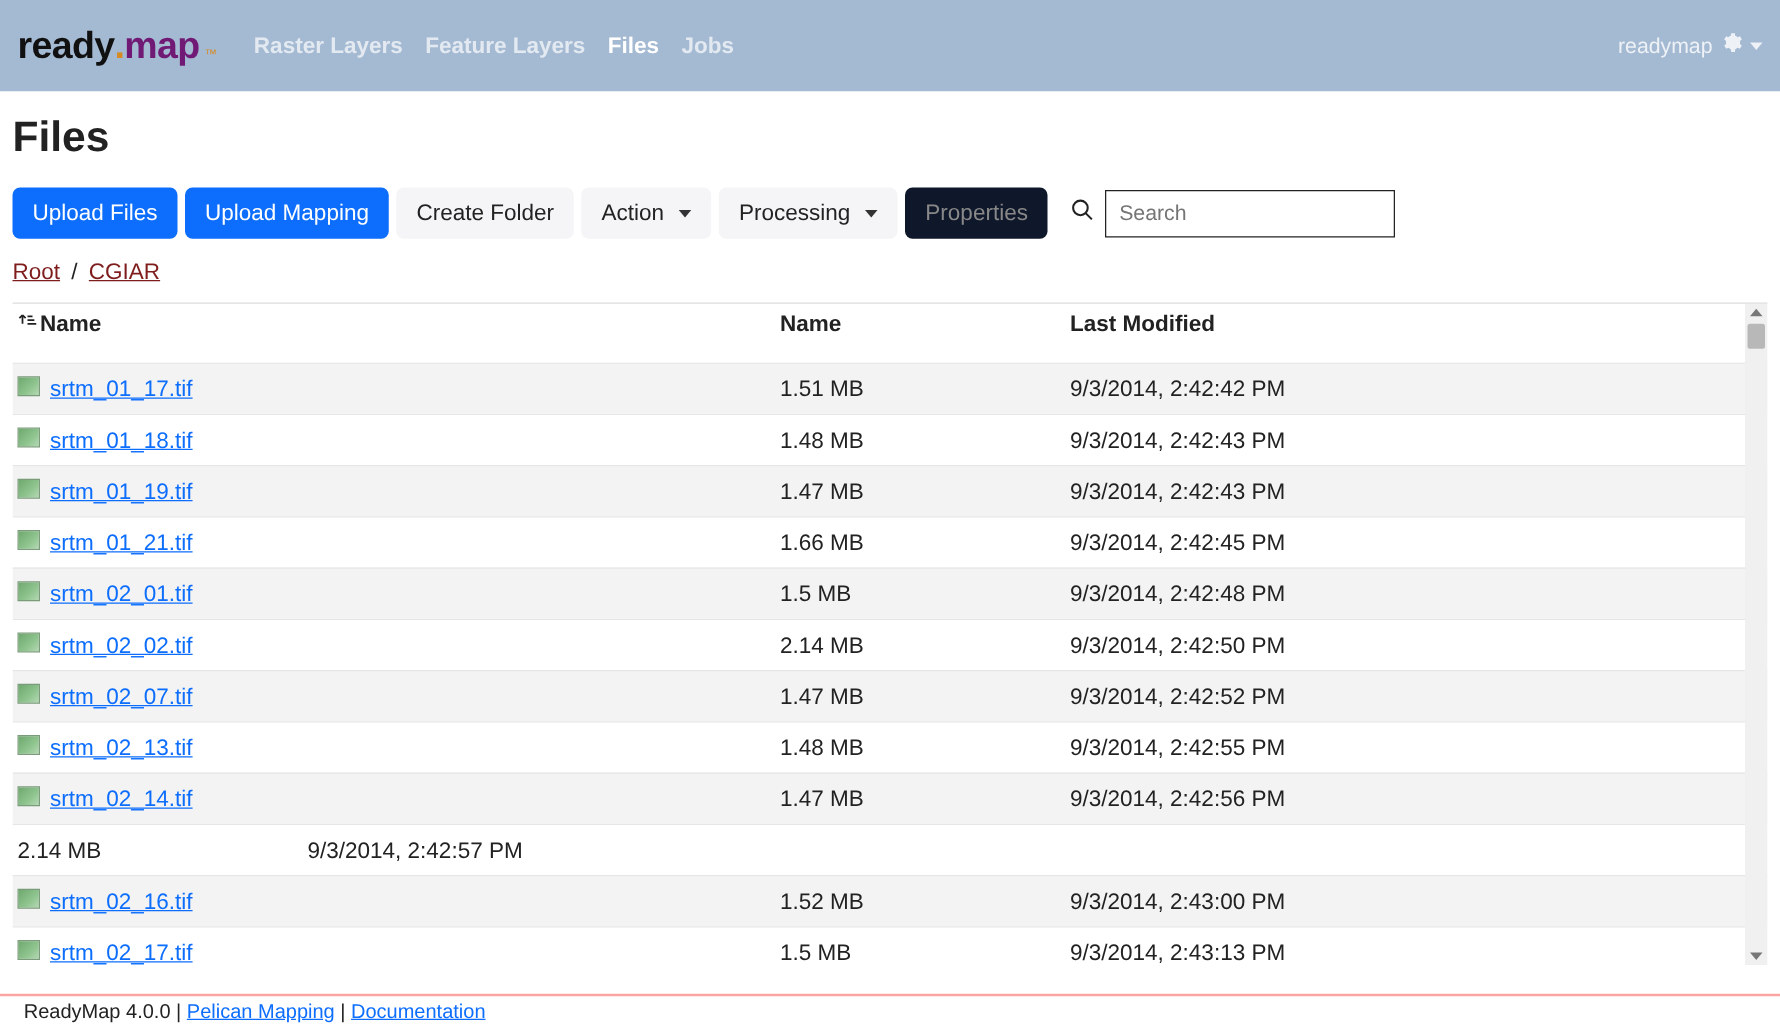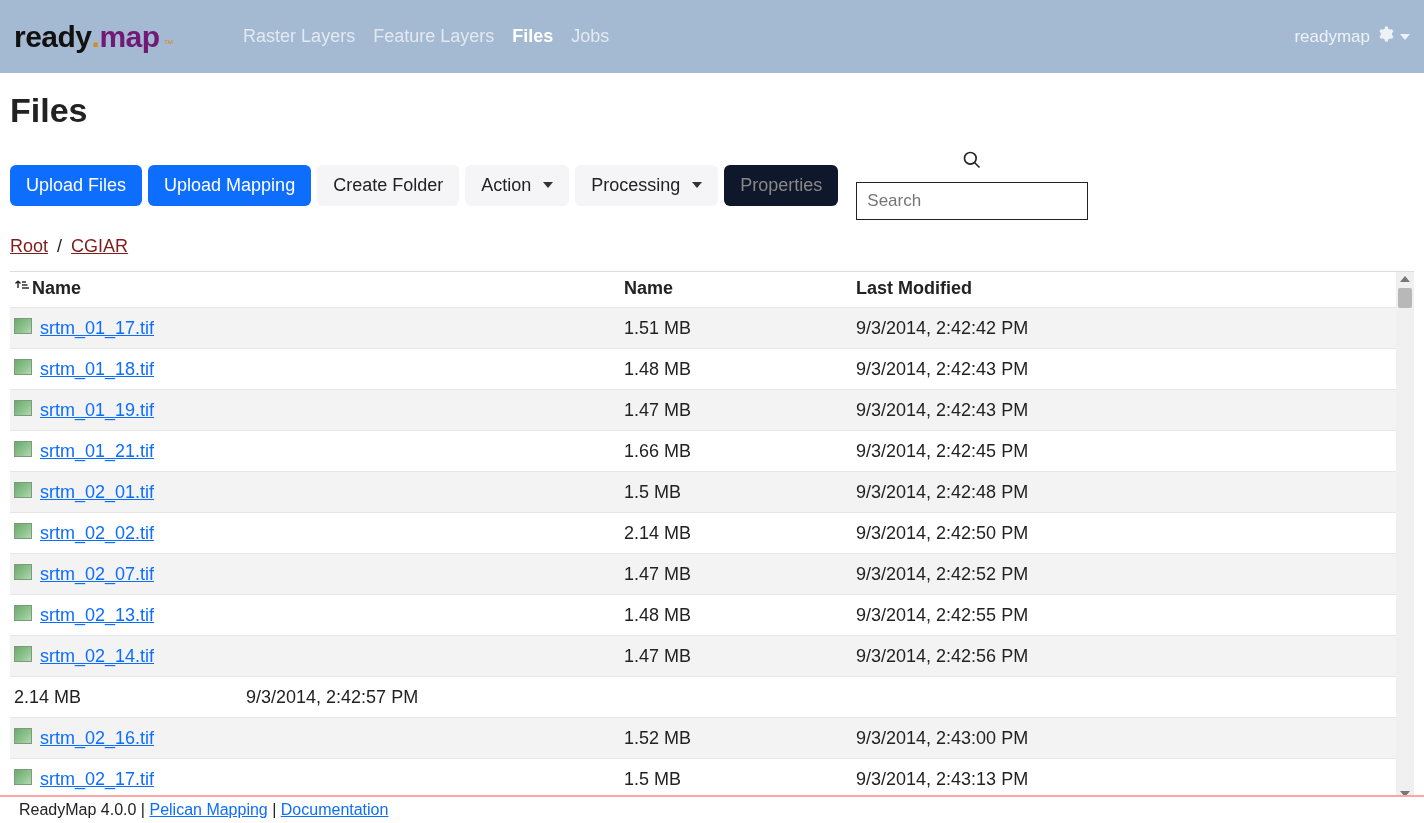--- a/index.html
+++ b/index.html
@@ -12,21 +12,20 @@
   height: 823px;
   overflow: hidden;
   position: relative;
 }
 .topbar {
   background: #a4b9d2;
   height: 73px;
   display: flex;
   align-items: center;
   padding: 0 14px;
-  gap: 40px;
 }
 .logo {
   display: flex;
   align-items: baseline;
   font-size: 30px;
   font-weight: 700;
   letter-spacing: -0.5px;
 }
 .logo .ready { color: #111; }
 .logo .dot { color: #d58b1f; }
@@ -36,20 +35,21 @@
   display: flex;
   gap: 18px;
   margin-left: 30px;
 }
 .nav a {
   color: #eef2f7;
   font-size: 18px;
   text-decoration: none;
   opacity: 0.85;
   cursor: pointer;
+  font-weight: bold;
 }
 .nav a.active { color: #fff; font-weight: 600; opacity: 1;}
 .user-menu {
   margin-left: auto;
   display: flex;
   align-items: center;
   gap: 6px;
   color: #eef2f7;
   font-size: 17px;
   cursor: pointer;
@@ -105,21 +105,20 @@
   border-left: 5px solid transparent;
   border-right: 5px solid transparent;
   border-top: 6px solid #333;
   margin-left: 6px;
 }
 .search-wrap {
   display: flex;
   align-items: center;
   gap: 8px;
   margin-left: 12px;
-  flex-direction: column;
 }
 .search-icon svg { width: 20px; height: 20px; stroke: #222; }
 .search-input {
   width: 232px;
   height: 38px;
   border: 1px solid #222;
   padding: 0 10px;
   font-size: 17px;
 }
 .breadcrumb {
@@ -141,20 +140,21 @@
   padding: 6px 4px 8px 4px;
   align-items: center;
 }
 .col-name { width: 610px; display:flex; align-items:flex-start; gap:2px;}
 .col-size { width: 232px; }
 .col-mod { flex: 1; }
 .sort-icon svg { width: 16px; height: 16px; }
 .rows {
   height: 492px;
   overflow-y: auto;
+  margin-top: 12px;
 }
 .row {
   display: flex;
   align-items: center;
   height: 41px;
   padding: 0 4px;
   font-size: 18px;
   border-top: 1px solid #e6e6e6;
 }
 .row:nth-child(odd) { background: #f3f3f3; }

